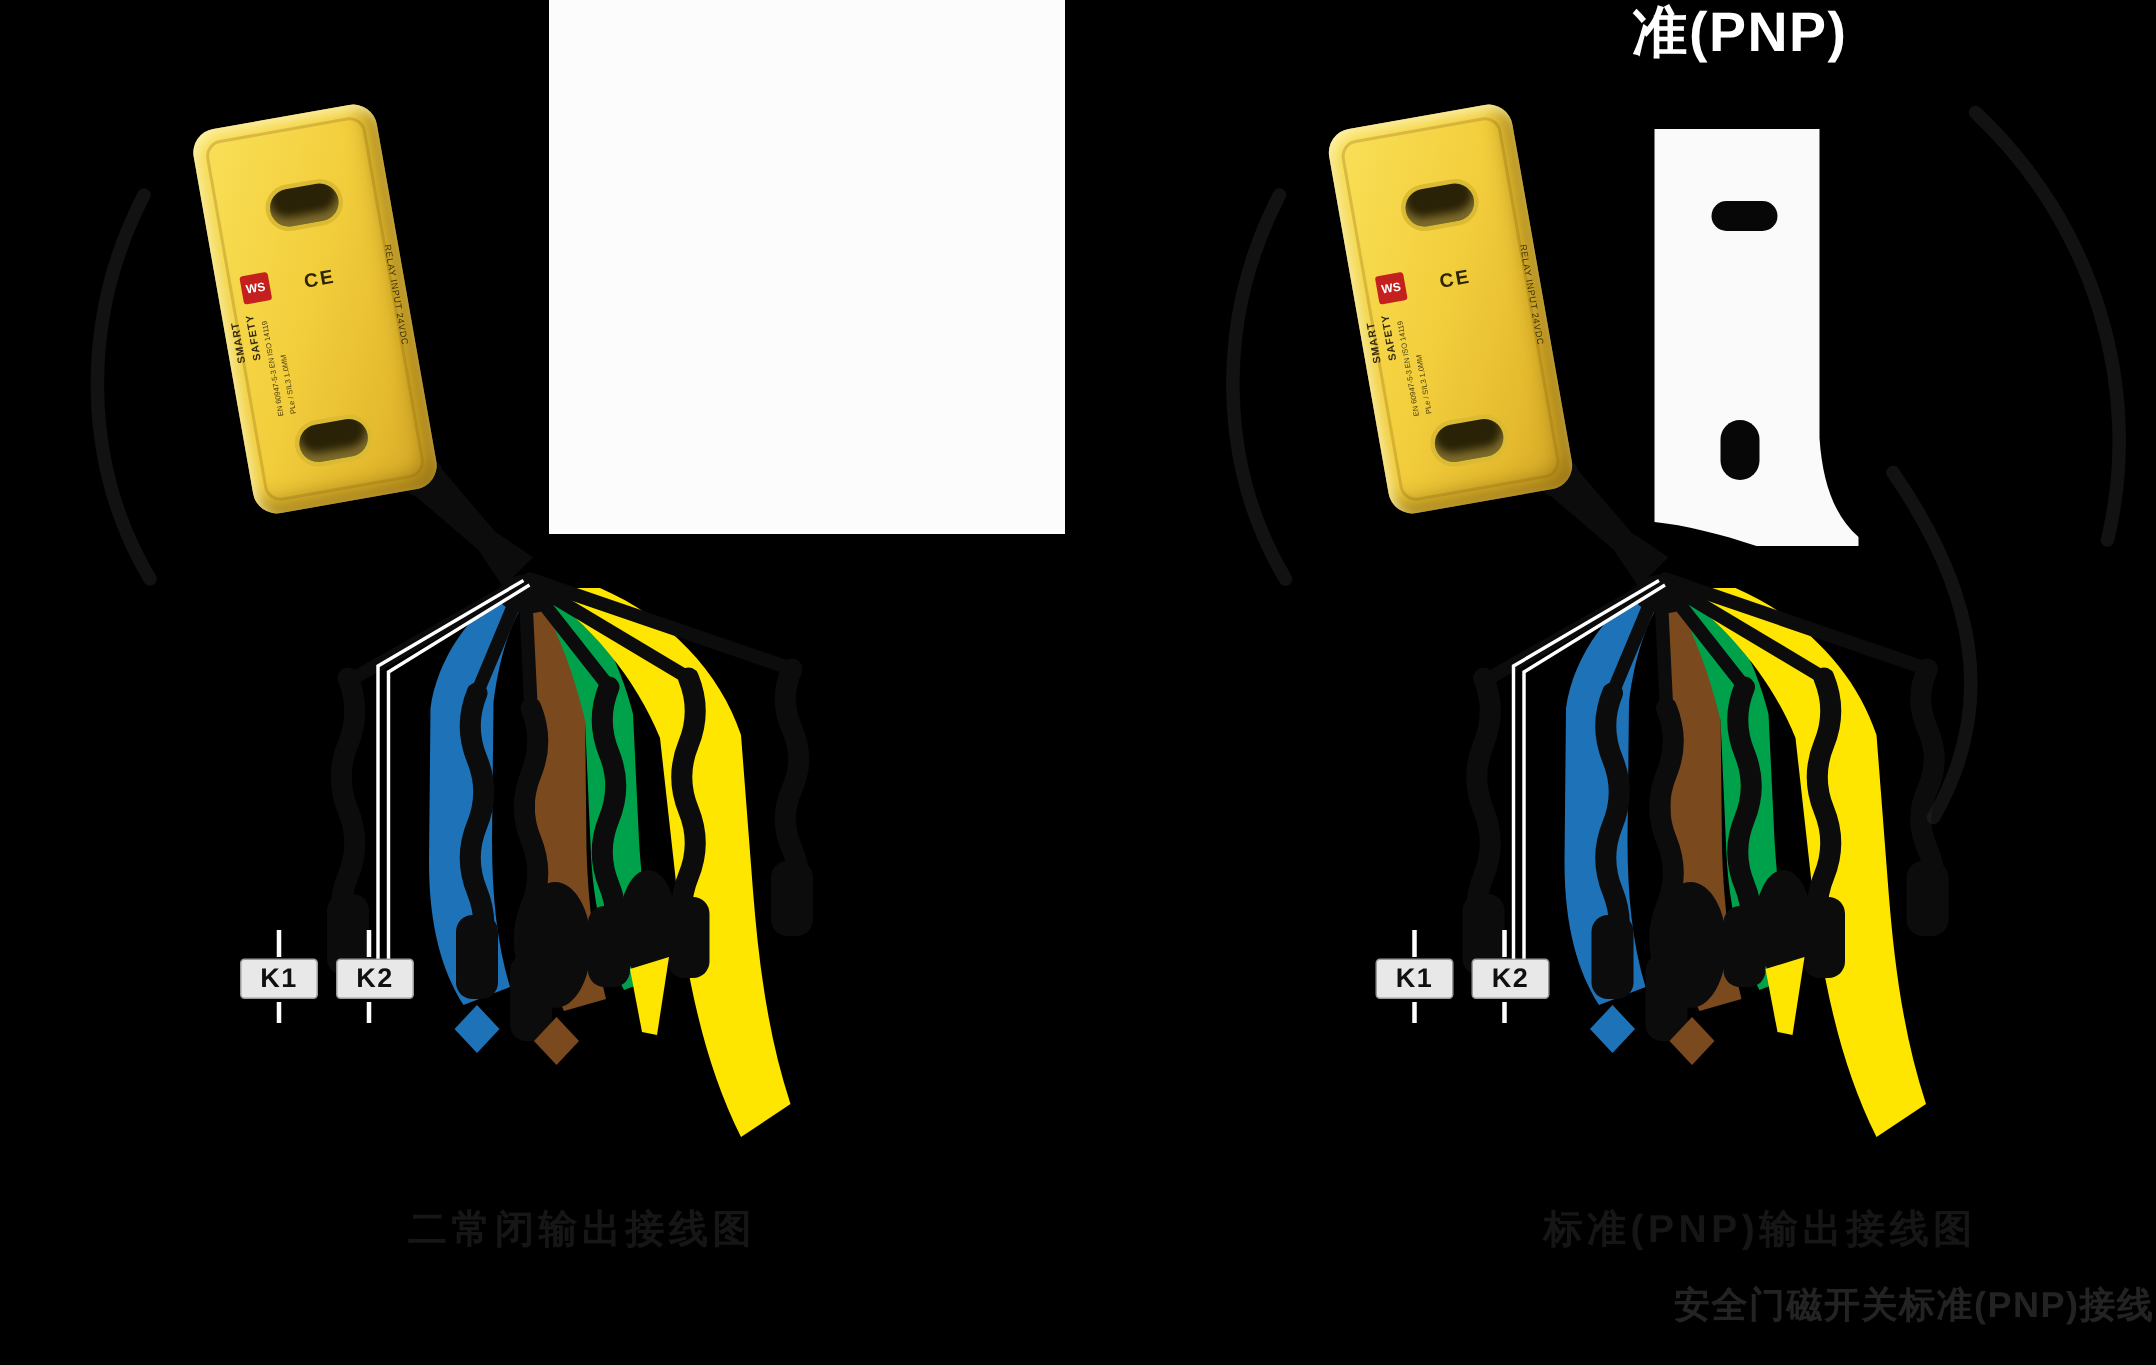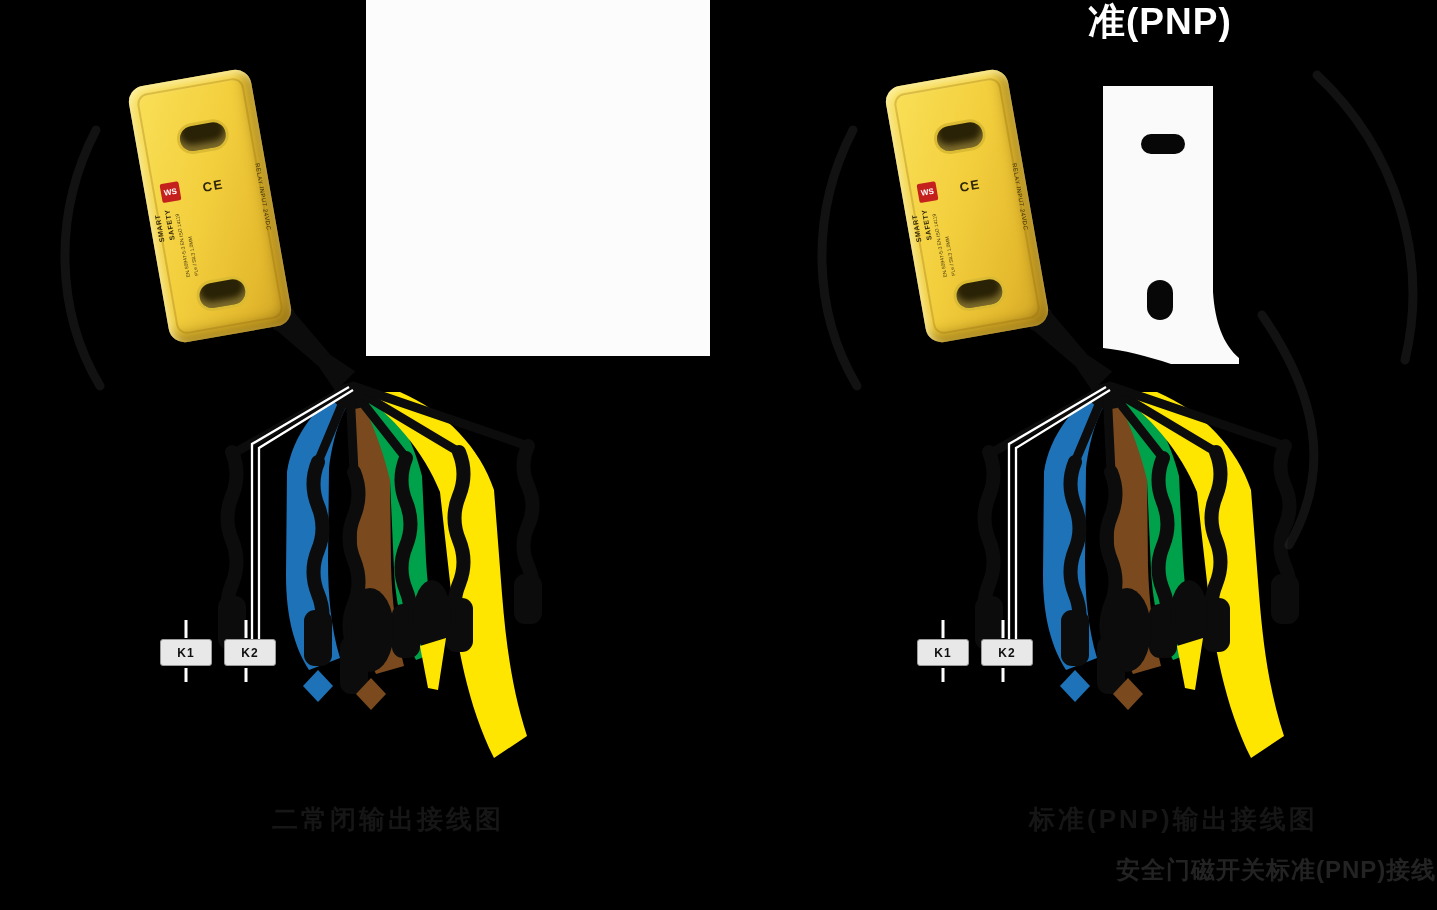--- a/index.html
+++ b/index.html
@@ -45,21 +45,21 @@
   .side-label{position:absolute;right:5px;top:96px;writing-mode:vertical-rl;font-size:6px;color:#3c3009;letter-spacing:.5px;}
   .certs{
     position:absolute;left:24px;top:132px;writing-mode:vertical-rl;transform:rotate(180deg);
     font-size:5px;color:#4a3c0e;line-height:1.7;
   }
   .certs span{display:block;}
 
   
   .kbox{
     position:absolute;top:639px;width:52px;height:27px;background:#e8e8e8;border:1px solid #9a9a9a;
-    border-radius:3px;color:#101010;font-size:12px;font-weight:700;display:flex;align-items:center;
+    border-radius:3px;color:#101010;font-size:18px;font-weight:700;display:flex;align-items:center;
     justify-content:center;letter-spacing:1px;box-sizing:border-box;
   }
   .caption{
     position:absolute;left:272px;top:802px;font-size:26px;letter-spacing:3px;color:#161616;
     font-weight:700;white-space:nowrap;
   }
   .top-title{position:absolute;left:1088px;top:-3px;font-size:37px;font-weight:700;color:#ffffff;letter-spacing:1px;}
   .corner-caption{position:absolute;left:1116px;top:854px;font-size:24px;color:#232323;font-weight:700;letter-spacing:1px;white-space:nowrap;}
 
   

